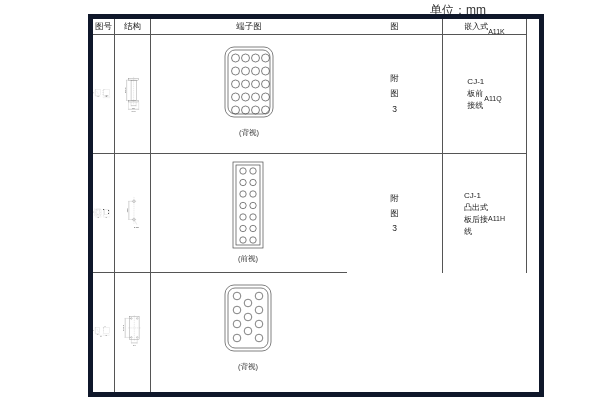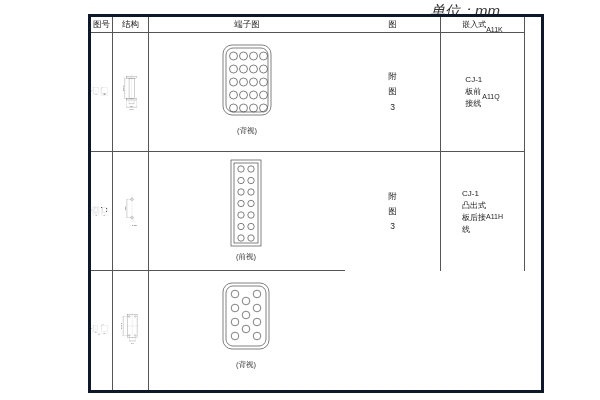--- a/index.html
+++ b/index.html
@@ -1,20 +1,20 @@
 <!DOCTYPE html>
 <html><head>
 <meta charset="utf-8">
 <style>
   * { margin:0; padding:0; box-sizing:border-box; }
   html,body { width:600px; height:400px; }
   body { background:#fff; font-family:"Liberation Sans","DejaVu Sans",sans-serif; color:#222; position:relative; overflow:hidden; }
-  .unit { position:absolute; top:2px; left:430px; font-size:15px; color:#333;font-style:italic; }
+  .unit { position:absolute; top:2px; left:430px; font-size:12px; color:#333; }
   .tbl { position:absolute; top:14px; left:88px; width:456px;
-         border:3px solid #0f172a;
+         border:5px solid #0f172a;
          display:grid; grid-template-columns:22px 36px 196px 96px 84px;
          grid-template-rows:16px 119px 119px 119px; background:#fff; }
   .cell { border-right:1px solid #555; border-bottom:1px solid #555;
           display:flex; align-items:center; justify-content:center;
           overflow:hidden; position:relative; background:#fff; }
   .cell.last-col { border-right:none; }
   .cell.last-row { border-bottom:none; }
   .hdr { font-size:8.5px; color:#222; }
   .hdr-outline { letter-spacing:8px; text-indent:8px; }
   .fig { font-size:8.5px; white-space:pre-line; text-align:center; line-height:1.8; }

